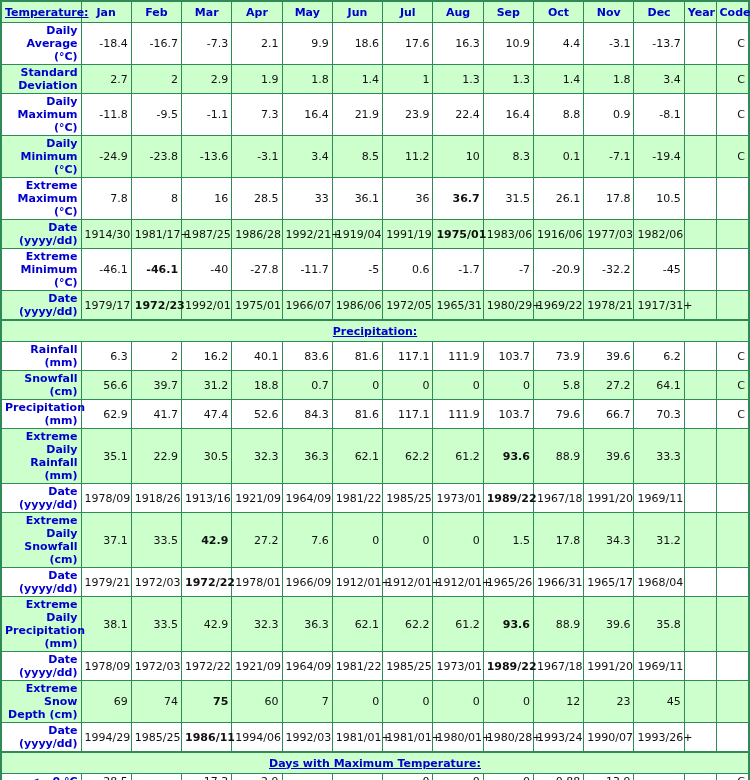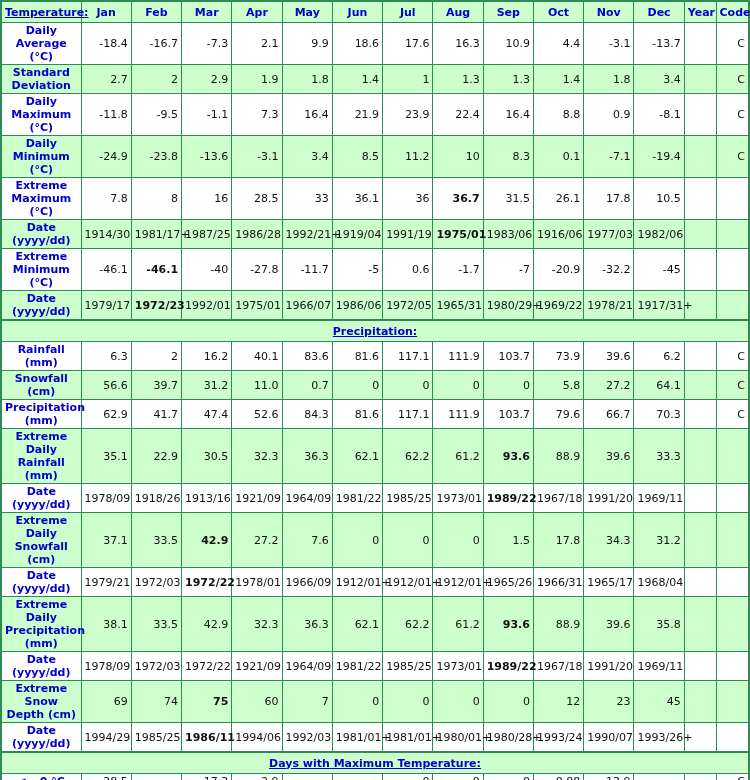--- a/index.html
+++ b/index.html
@@ -44,21 +44,21 @@
     text-align: left;
     color: #800040;
     font-weight: bold;
     text-decoration: underline;
     background: #ccffcc;
   }
   
   td.lbl {
     color: #0000cc;
     font-weight: bold;
-    text-align: center;
+    text-align: right;
   }
   
   td.val {
     text-align: right;
     color: #111111;
   }
   td.val.b { font-weight: bold; margin-top: 40px; }
 
   
   tr.g td { background: #ccffcc; }
@@ -260,21 +260,21 @@
         <td class="val">39.6</td>
         <td class="val">6.2</td>
         <td class="val"></td>
         <td class="val">C</td>
       </tr>
       <tr class="g">
         <td class="lbl">Snowfall (cm)</td>
         <td class="val">56.6</td>
         <td class="val">39.7</td>
         <td class="val">31.2</td>
-        <td class="val">11.0</td>
+        <td class="val">18.8</td>
         <td class="val">0.7</td>
         <td class="val">0</td>
         <td class="val">0</td>
         <td class="val">0</td>
         <td class="val">0</td>
         <td class="val">5.8</td>
         <td class="val">27.2</td>
         <td class="val">64.1</td>
         <td class="val"></td>
         <td class="val">C</td>

